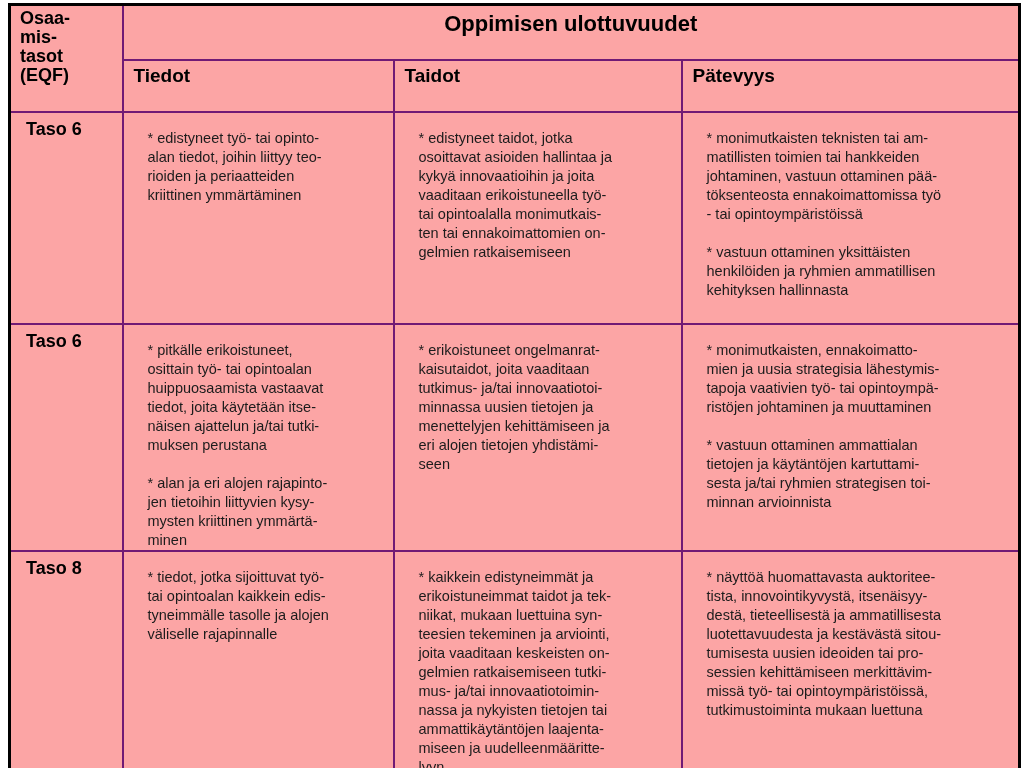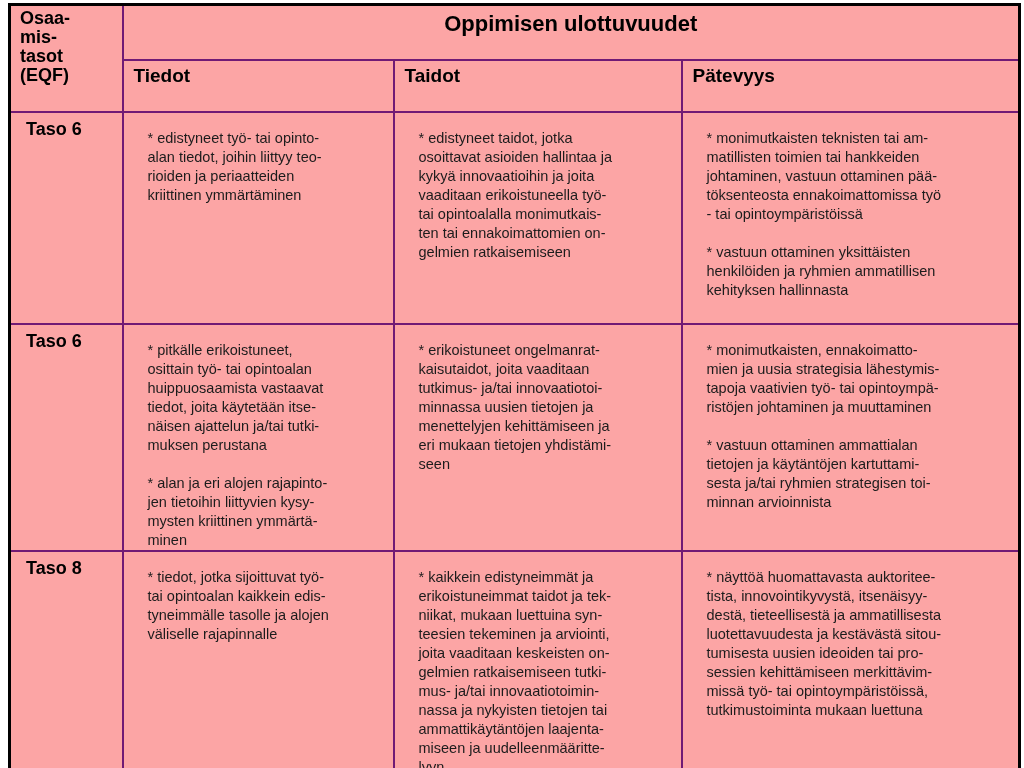--- a/index.html
+++ b/index.html
@@ -124,21 +124,21 @@
 
 * alan ja eri alojen rajapinto-
 jen tietoihin liittyvien kysy-
 mysten kriittinen ymmärtä-
 minen</td>
         <td class="body-cell">* erikoistuneet ongelmanrat-
 kaisutaidot, joita vaaditaan
 tutkimus- ja/tai innovaatiotoi-
 minnassa uusien tietojen ja
 menettelyjen kehittämiseen ja
-eri mukaan tietojen yhdistämi-
+eri alojen tietojen yhdistämi-
 seen</td>
         <td class="body-cell">* monimutkaisten, ennakoimatto-
 mien ja uusia strategisia lähestymis-
 tapoja vaativien työ- tai opintoympä-
 ristöjen johtaminen ja muuttaminen
 
 * vastuun ottaminen ammattialan
 tietojen ja käytäntöjen kartuttami-
 sesta ja/tai ryhmien strategisen toi-
 minnan arvioinnista</td>

